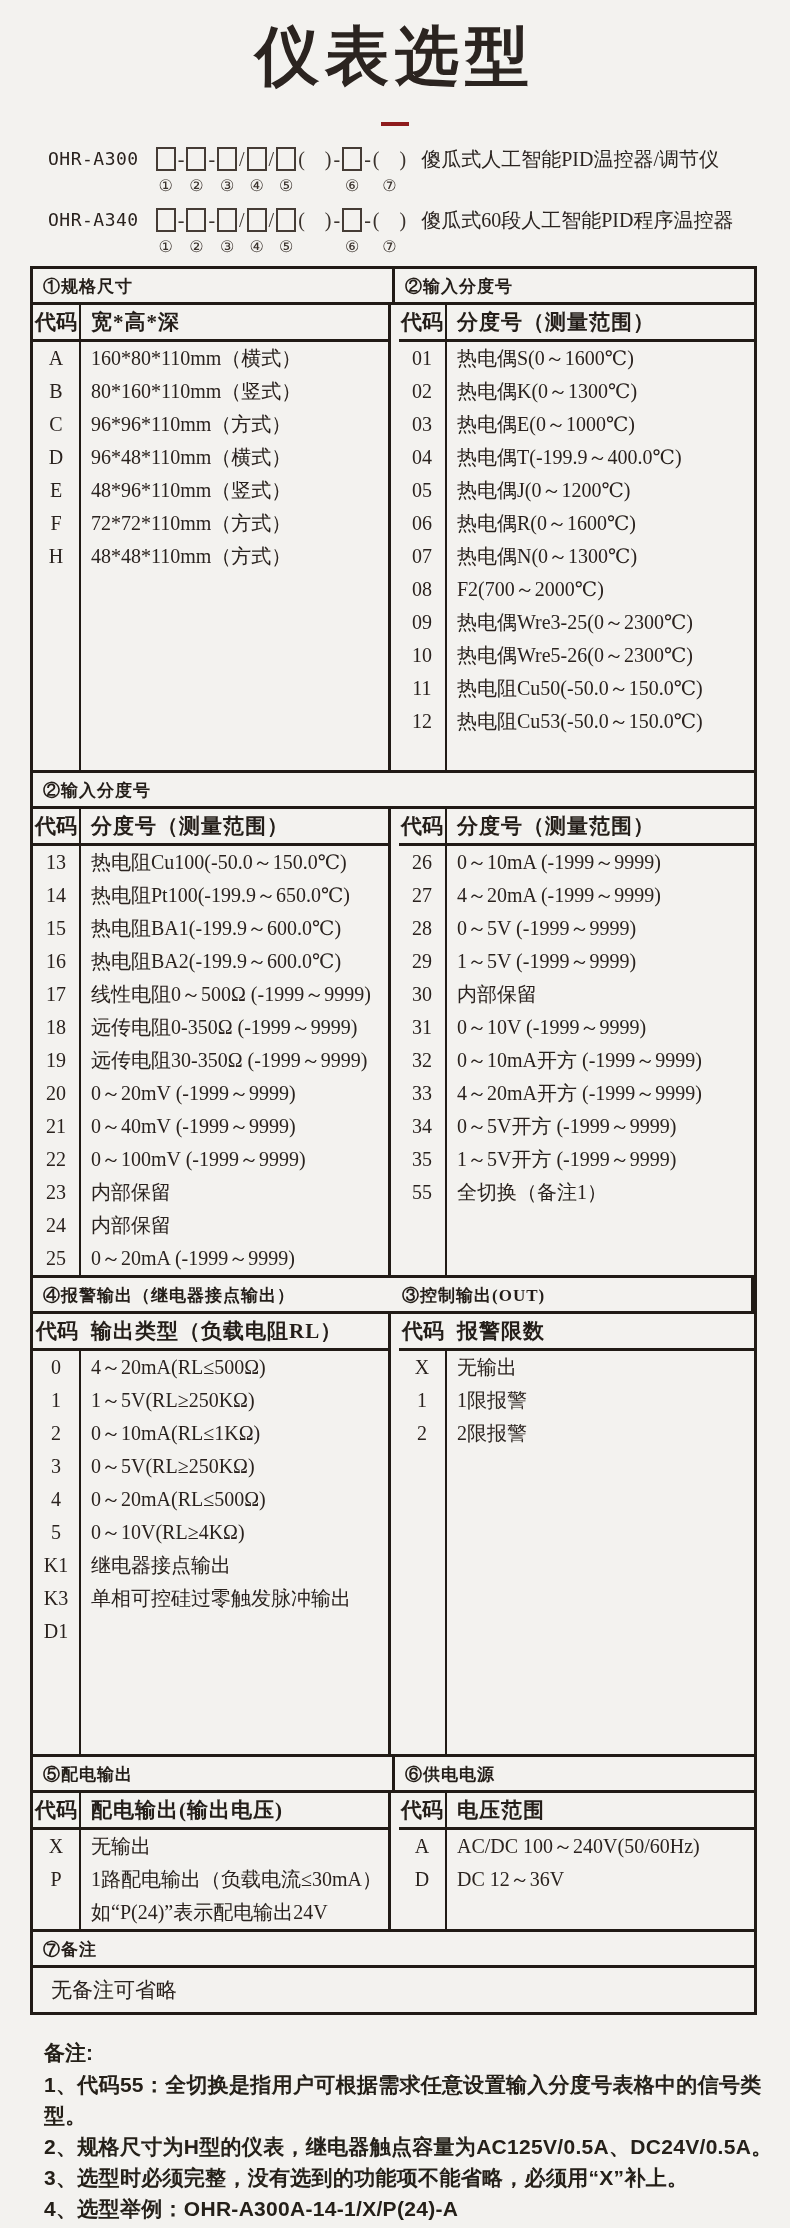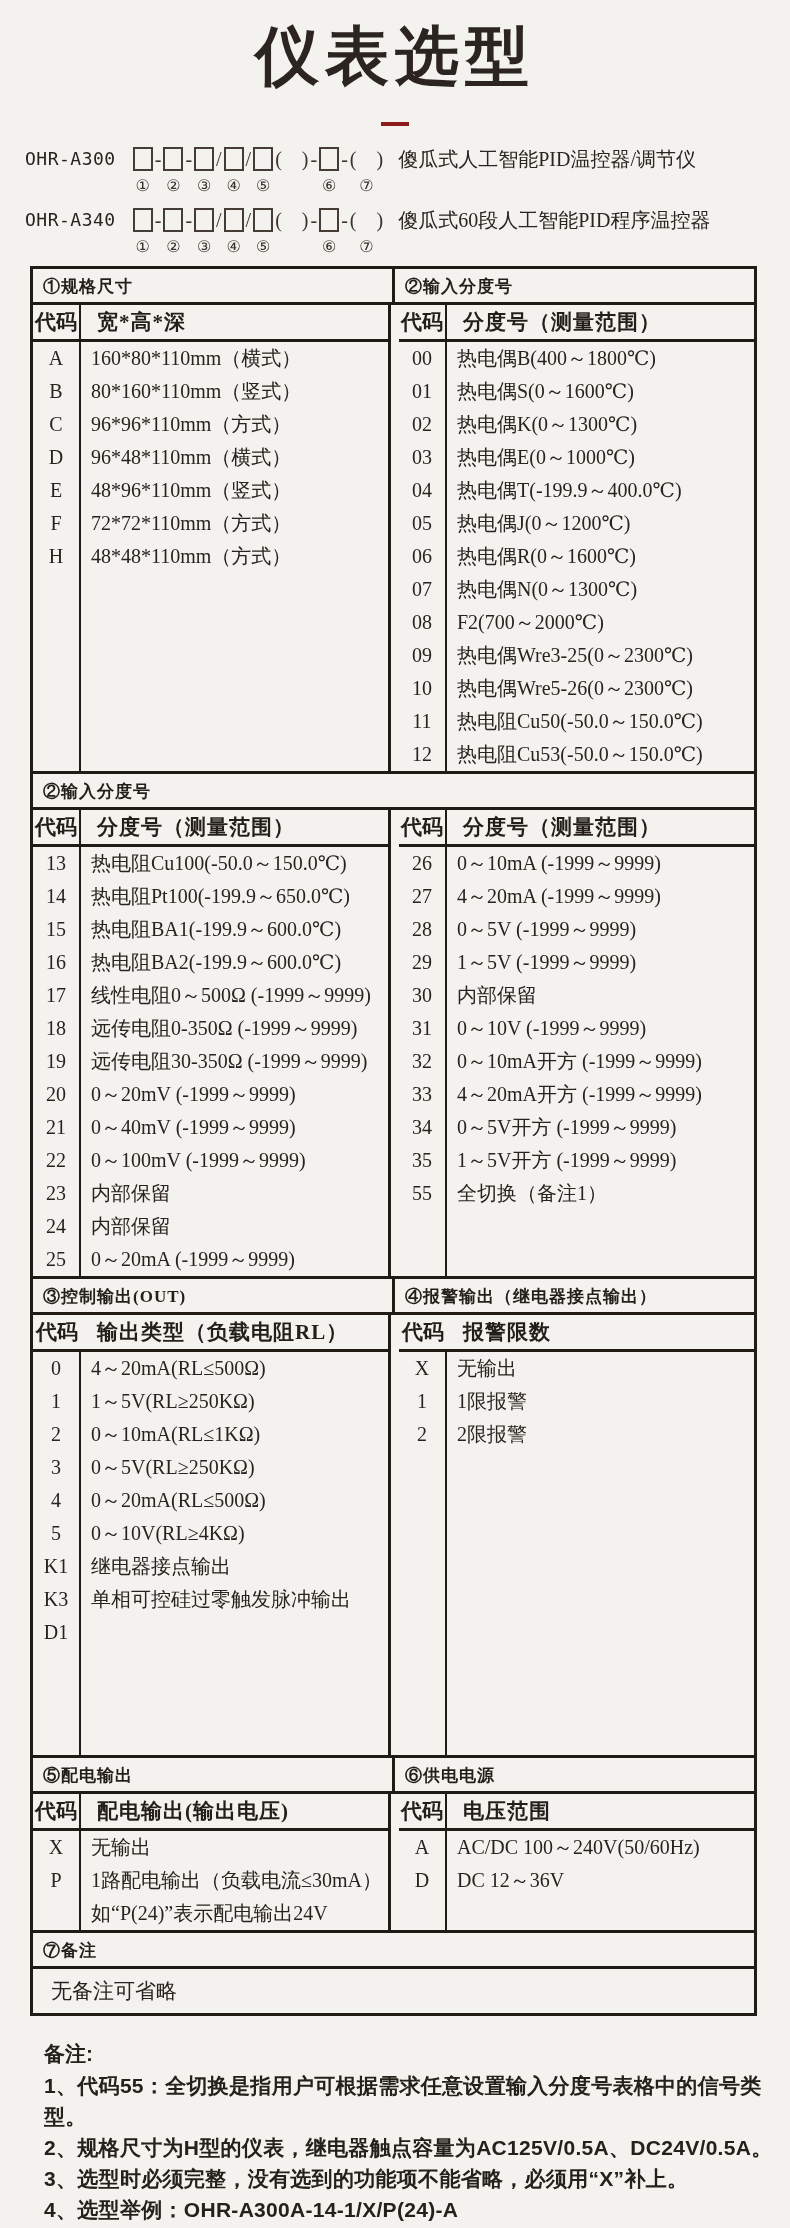--- a/index.html
+++ b/index.html
@@ -12,21 +12,21 @@
   
   .page-title {
     padding-top:16px; text-align:center;
     font-family:"Liberation Sans","DejaVu Sans",sans-serif;
     font-weight:900; font-size:64px; line-height:80px; letter-spacing:6px;
     color:#2b2420;
   }
   .title-dash { width:28px; height:4px; margin:26px auto 18px auto; background:#8e1b1c; }
 
   
-  .model-lines { padding-left:25px; }
+  .model-lines { padding-left:48px; }
   .model-line { display:flex; align-items:flex-start; margin-bottom:9px; white-space:nowrap; }
   .model-name { font-size:20px; line-height:30px; letter-spacing:0.5px; margin-right:16px; font-family:"DejaVu Sans Mono","Liberation Mono",monospace; font-size:18px;}
   .slots { display:inline-flex; align-items:flex-start; }
   .slot { display:inline-flex; flex-direction:column; align-items:center; margin:0 1px; }
   .sym { height:30px; display:flex; align-items:center; font-size:20px; white-space:pre; color:#3a322c; }
   .codebox { display:inline-block; width:20px; height:24px; border:2px solid #453c35; background:transparent; }
   .digit { font-size:16px; line-height:20px; margin-top:2px; color:#3a322c; }
   .model-desc { font-size:20px; line-height:30px; margin-left:14px; color:#2b2420; }
 
   
@@ -53,21 +53,21 @@
   .pair:nth-of-type(3) .content { min-height:440px; }
   .pair:nth-of-type(4) .content { min-height:136px; }
 
   .colhead { display:flex; border-bottom:3px solid #211b16; min-height:37px; }
   .colhead .code, .row .code {
     width:48px; flex:0 0 48px; text-align:center;
     border-right:2px solid #211b16;
   }
   .colhead.nodiv .code { border-right:none; }
   .colhead span { font-size:21px; line-height:34px; font-weight:bold; color:#241e19; }
-  .colhead .desc { padding-left:16px; letter-spacing:1px; }
+  .colhead .desc { padding-left:10px; letter-spacing:1px; }
 
   .row { display:flex; }
   .row span { font-size:20px; line-height:33px; color:#2a221e; }
   .row .desc { padding-left:10px; white-space:pre-line; }
   .row.filler { flex:1 1 auto; }
   .remark-row { font-size:21px; line-height:44px; height:44px; padding-left:18px; color:#2a221e; }
 
   
   .notes {
     margin:22px 0 0 44px;
@@ -256,24 +256,20 @@
               <span class="code"></span>
               <span class="desc"></span>
             </div>
           </div>
           <div class="half right">
             <div class="colhead">
               <span class="code">代码</span>
               <span class="desc">分度号（测量范围）</span>
             </div>
             <div class="row">
-              <span class="code">00</span>
-              <span class="desc">热电偶B(400～1800℃)</span>
-            </div>
-            <div class="row">
               <span class="code">01</span>
               <span class="desc">热电偶S(0～1600℃)</span>
             </div>
             <div class="row">
               <span class="code">02</span>
               <span class="desc">热电偶K(0～1300℃)</span>
             </div>
             <div class="row">
               <span class="code">03</span>
               <span class="desc">热电偶E(0～1000℃)</span>
@@ -437,22 +433,22 @@
             </div>
             <div class="row filler">
               <span class="code"></span>
               <span class="desc"></span>
             </div>
           </div>
         </div>
       </section>
       <section class="pair">
         <div class="titles">
+          <div class="sec-title right">④报警输出（继电器接点输出）</div>
           <div class="sec-title left">③控制输出(OUT)</div>
-          <div class="sec-title right">④报警输出（继电器接点输出）</div>
         </div>
         <div class="content">
           <div class="half left">
             <div class="colhead nodiv">
               <span class="code">代码</span>
               <span class="desc">输出类型（负载电阻RL）</span>
             </div>
             <div class="row">
               <span class="code">0</span>
               <span class="desc">4～20mA(RL≤500Ω)</span>

